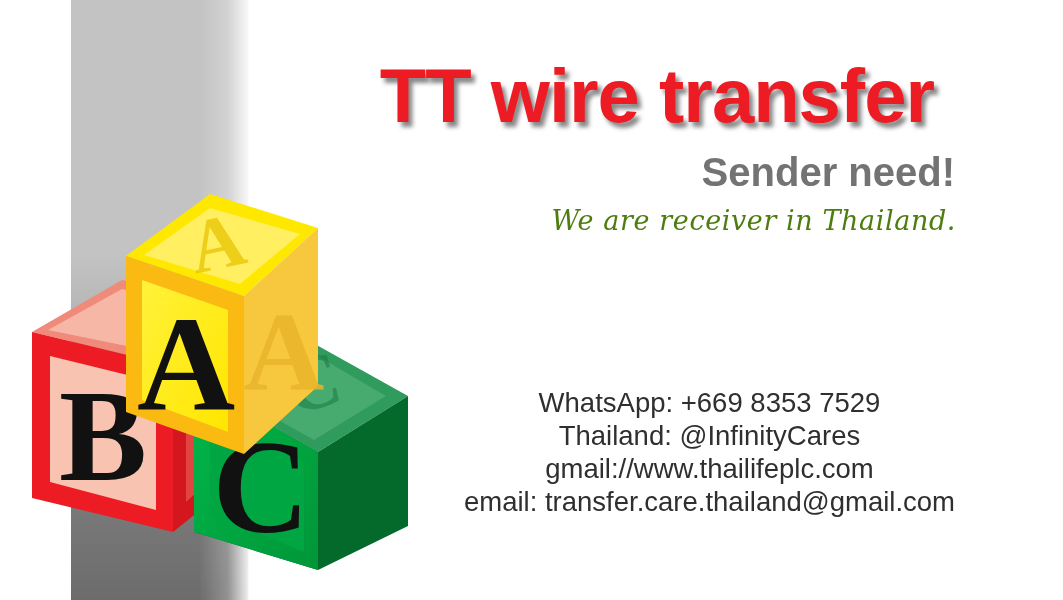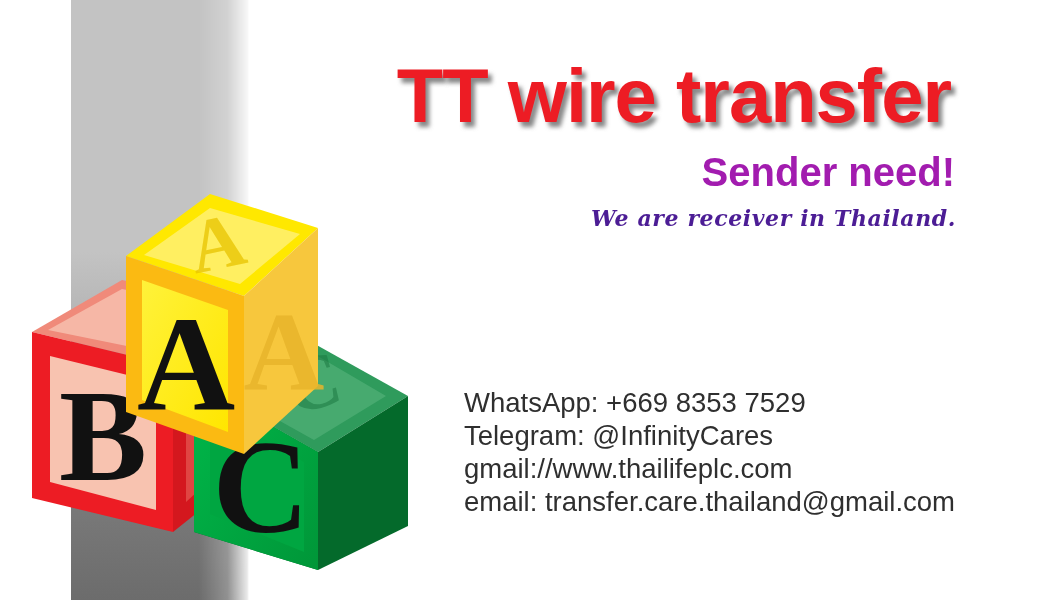--- a/index.html
+++ b/index.html
@@ -44,61 +44,61 @@
     left: 18px;
     top: 160px;
     width: 400px;
     height: 420px;
   }
   .blocks svg { display: block; width: 100%; height: 100%; }
 
   
   .headline {
     position: absolute;
-    right: 112px;
+    right: 129px;
     top: 58px;
     font-size: 76px;
     font-weight: bold;
     letter-spacing: -1px;
     color: #ED1C24;
     text-shadow: 4px 5px 4px rgba(90,90,90,0.72);
     white-space: nowrap;
     line-height: 1;
   }
 
   .subhead {
     position: absolute;
     right: 108px;
     top: 152px;
     font-size: 40px;
     font-weight: bold;
-    color: #a21caf;
+    color: #737373;
     white-space: nowrap;
     line-height: 1;
   }
 
   .tagline {
     position: absolute;
     right: 107px;
     top: 205px;
-    font-size: 22px;
+    font-size: 27px;
     font-family: "DejaVu Serif", serif;
     font-style: italic;
-    font-weight: bold;
-    color: #4c1d95;
+    font-weight: normal;
+    color: #4d7c0f;
     white-space: nowrap;
     line-height: 1.2;
     letter-spacing: 0.6px;
   }
 
   .contact {
     position: absolute;
     right: 108px;
     top: 386px;
-    text-align: left;
+    text-align: center;
     color: #2f2f2f;
     font-size: 27.5px;
     line-height: 33px;
     white-space: nowrap;
   }
   .contact-line { display: block; }
 </style>
 </head>
 <body>
 
@@ -166,18 +166,18 @@
   </div>
 
   <div class="headline">TT wire transfer</div>
 
   <div class="subhead">Sender need!</div>
 
   <div class="tagline">We are receiver in Thailand.</div>
 
   <div class="contact">
     <span class="contact-line">WhatsApp: +669 8353 7529</span>
-    <span class="contact-line">Telegram: @InfinityCares</span>
+    <span class="contact-line">Thailand: @InfinityCares</span>
     <span class="contact-line">gmail://www.thailifeplc.com</span>
     <span class="contact-line">email: transfer.care.thailand@gmail.com</span>
   </div>
 
 </div>
 
 </body></html>

